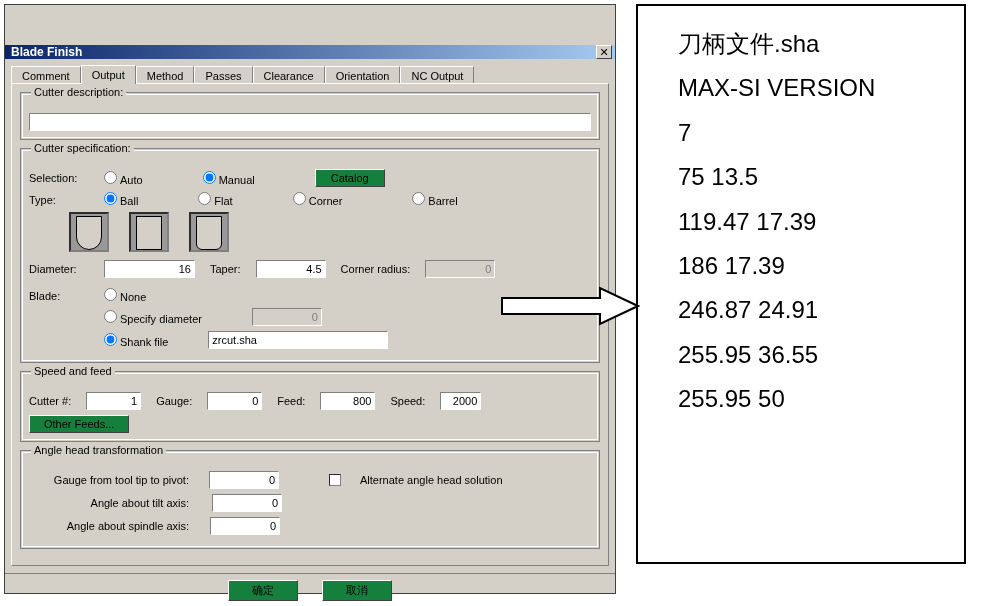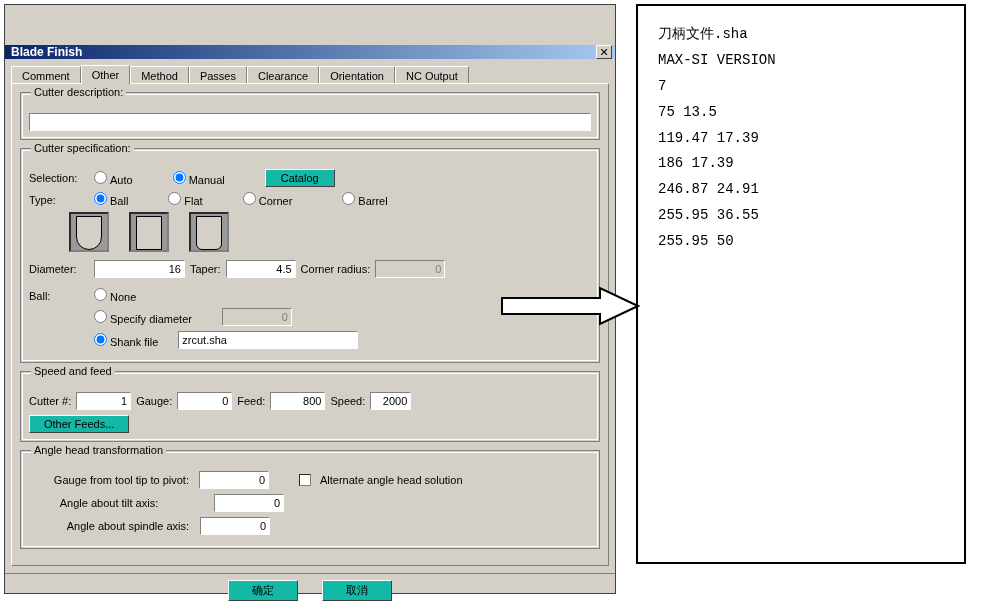--- a/index.html
+++ b/index.html
@@ -9,52 +9,52 @@
 .title { color: #fff; font-weight: bold; font-size: 12px; padding-left: 3px; }
 .closebtn { width: 16px; height: 14px; background: #d4d0c8; border: 1px solid; border-color: #fff #404040 #404040 #fff; display: flex; align-items: center; justify-content: center; font-size: 10px; cursor: pointer; }
 .tabs { display: flex; padding: 6px 6px 0 6px; }
 .tab { padding: 3px 10px; border: 1px solid #808080; border-bottom: none; background: #d4d0c8; cursor: pointer; margin-right: 0px; position: relative; }
 .tab.active { background: #d4d0c8; border-color: #fff #808080 #d4d0c8 #fff; z-index: 2; }
 .tab:not(.active) { border-color: #fff #808080 #808080 #fff; top: 1px; text-align: right; }
 .content { flex: 1; border: 1px solid; border-color: #fff #808080 #808080 #fff; margin: 0 6px 6px 6px; padding: 8px; background: #d4d0c8; position: relative; top: -1px; }
 .groupbox { border: 1px solid #808080; margin-bottom: 8px; padding: 8px; position: relative; }
 .groupbox::before { content: ""; position: absolute; inset: 1px; border: 1px solid #fff; pointer-events: none; }
 .grouplabel { position: relative; top: -15px; left: 2px; background: #d4d0c8; padding: 0 3px; display: inline-block; z-index: 2; }
-.row { display: flex; align-items: center; margin-bottom: 5px; gap: 5px; }
+.row { display: flex; align-items: center; margin-bottom: 5px; gap: 15px; }
 .label { min-width: 60px; }
 input[type="text"] { border: 1px solid; border-color: #808080 #fff #fff #808080; background: #fff; padding: 2px 3px; height: 18px; }
 input[type="text"]:disabled { background: #d4d0c8; color: #808080; }
 input[type="radio"] { margin-right: 3px; }
-.btn { background: #14b8a6; border: 1px solid; border-color: #fff #404040 #404040 #fff; padding: 2px 14px; cursor: pointer; min-width: 70px; text-align: center; }
+.btn { background: #15803d; border: 1px solid; border-color: #fff #404040 #404040 #fff; padding: 2px 14px; cursor: pointer; min-width: 70px; text-align: center; }
 .longinput { width: 100%; }
 .typeicons { display: flex; gap: 20px; align-items: flex-start; margin: 4px 0 8px 40px; }
 .iconbox { width: 40px; height: 40px; background: #999; border: 2px inset #808080; display: flex; align-items: flex-end; justify-content: center; }
 .cutter-shape { width: 26px; height: 34px; background: #d4d0c8; border: 1px solid #000; }
 .ball-shape { border-radius: 0 0 13px 13px; }
 .corner-shape { border-radius: 0 0 6px 6px; }
 .btnrow { display: flex; justify-content: center; gap: 24px; padding: 6px; border-top: 1px solid #808080; }
 .sidebox { border: 2px solid #000; padding: 16px 20px; width: 330px; height: 560px; }
-.sidebox div { font-size: 14px; font-family: Liberation Mono, monospace; line-height: 1.85; }
+.sidebox div { font-size: 24px; font-family: Liberation Sans, sans-serif; line-height: 1.85; margin-left: 20px; }
 .arrow { position: absolute; left: 500px; top: 286px; z-index: 10; }
 .arrow svg { width: 140px; height: 40px; }
 .chk { width: 12px; height: 12px; border: 1px inset #808080; background: #fff; display: inline-block; margin-right: 4px; }
 </style>
 </head>
 <body>
 
 <div class="dialog">
   <div class="titlebar">
     <span class="title">Blade Finish</span>
     <div class="closebtn">
       <span>✕</span>
     </div>
   </div>
   <div class="tabs">
     <div class="tab">Comment</div>
-    <div class="tab active">Other</div>
+    <div class="tab active">Output</div>
     <div class="tab">Method</div>
     <div class="tab">Passes</div>
     <div class="tab">Clearance</div>
     <div class="tab">Orientation</div>
     <div class="tab">NC Output</div>
   </div>
   <div class="content">
 
     <div class="groupbox">
       <span class="grouplabel">Cutter description:</span>
@@ -99,21 +99,21 @@
       <div class="row">
         <span class="label">Diameter:</span>
         <input type="text" style="width: 91px; text-align: right;" value="16">
         <span>Taper:</span>
         <input type="text" style="width: 70px; text-align: right;" value="4.5">
         <span>Corner radius:</span>
         <input type="text" disabled="" style="width: 70px; text-align: right;" value="0">
       </div>
 
       <div class="row" style="margin-top:10px">
-        <span class="label">Ball:</span>
+        <span class="label">Blade:</span>
         <label><input type="radio" name="shank" style=""><span>None</span></label>
       </div>
       <div class="row">
         <span class="label"></span>
         <label><input type="radio" name="shank" style=""><span>Specify diameter</span></label>
         <span style="width:20px"></span>
         <input type="text" disabled="" style="width: 70px; text-align: right;" value="0">
       </div>
       <div class="row">
         <span class="label"></span>
@@ -143,21 +143,21 @@
     <div class="groupbox">
       <span class="grouplabel">Angle head transformation</span>
       <div class="row">
         <span style="width:160px;text-align:right;margin-right:5px">Gauge from tool tip to pivot:</span>
         <input type="text" style="width: 70px; text-align: right;" value="0">
         <span style="width:20px"></span>
         <span class="chk"></span>
         <span>Alternate angle head solution</span>
       </div>
       <div class="row">
-        <span style="width:160px;text-align:center;margin-right:20px">Angle about tilt axis:</span>
+        <span style="width:160px;text-align:right;margin-right:8px">Angle about tilt axis:</span>
         <input type="text" style="width: 70px; text-align: right;" value="0">
       </div>
       <div class="row">
         <span style="width:160px;text-align:right;margin-right:6px">Angle about spindle axis:</span>
         <input type="text" style="width: 70px; text-align: right;" value="0">
       </div>
     </div>
   </div>
   <div class="btnrow">
     <button class="btn">确定</button>

